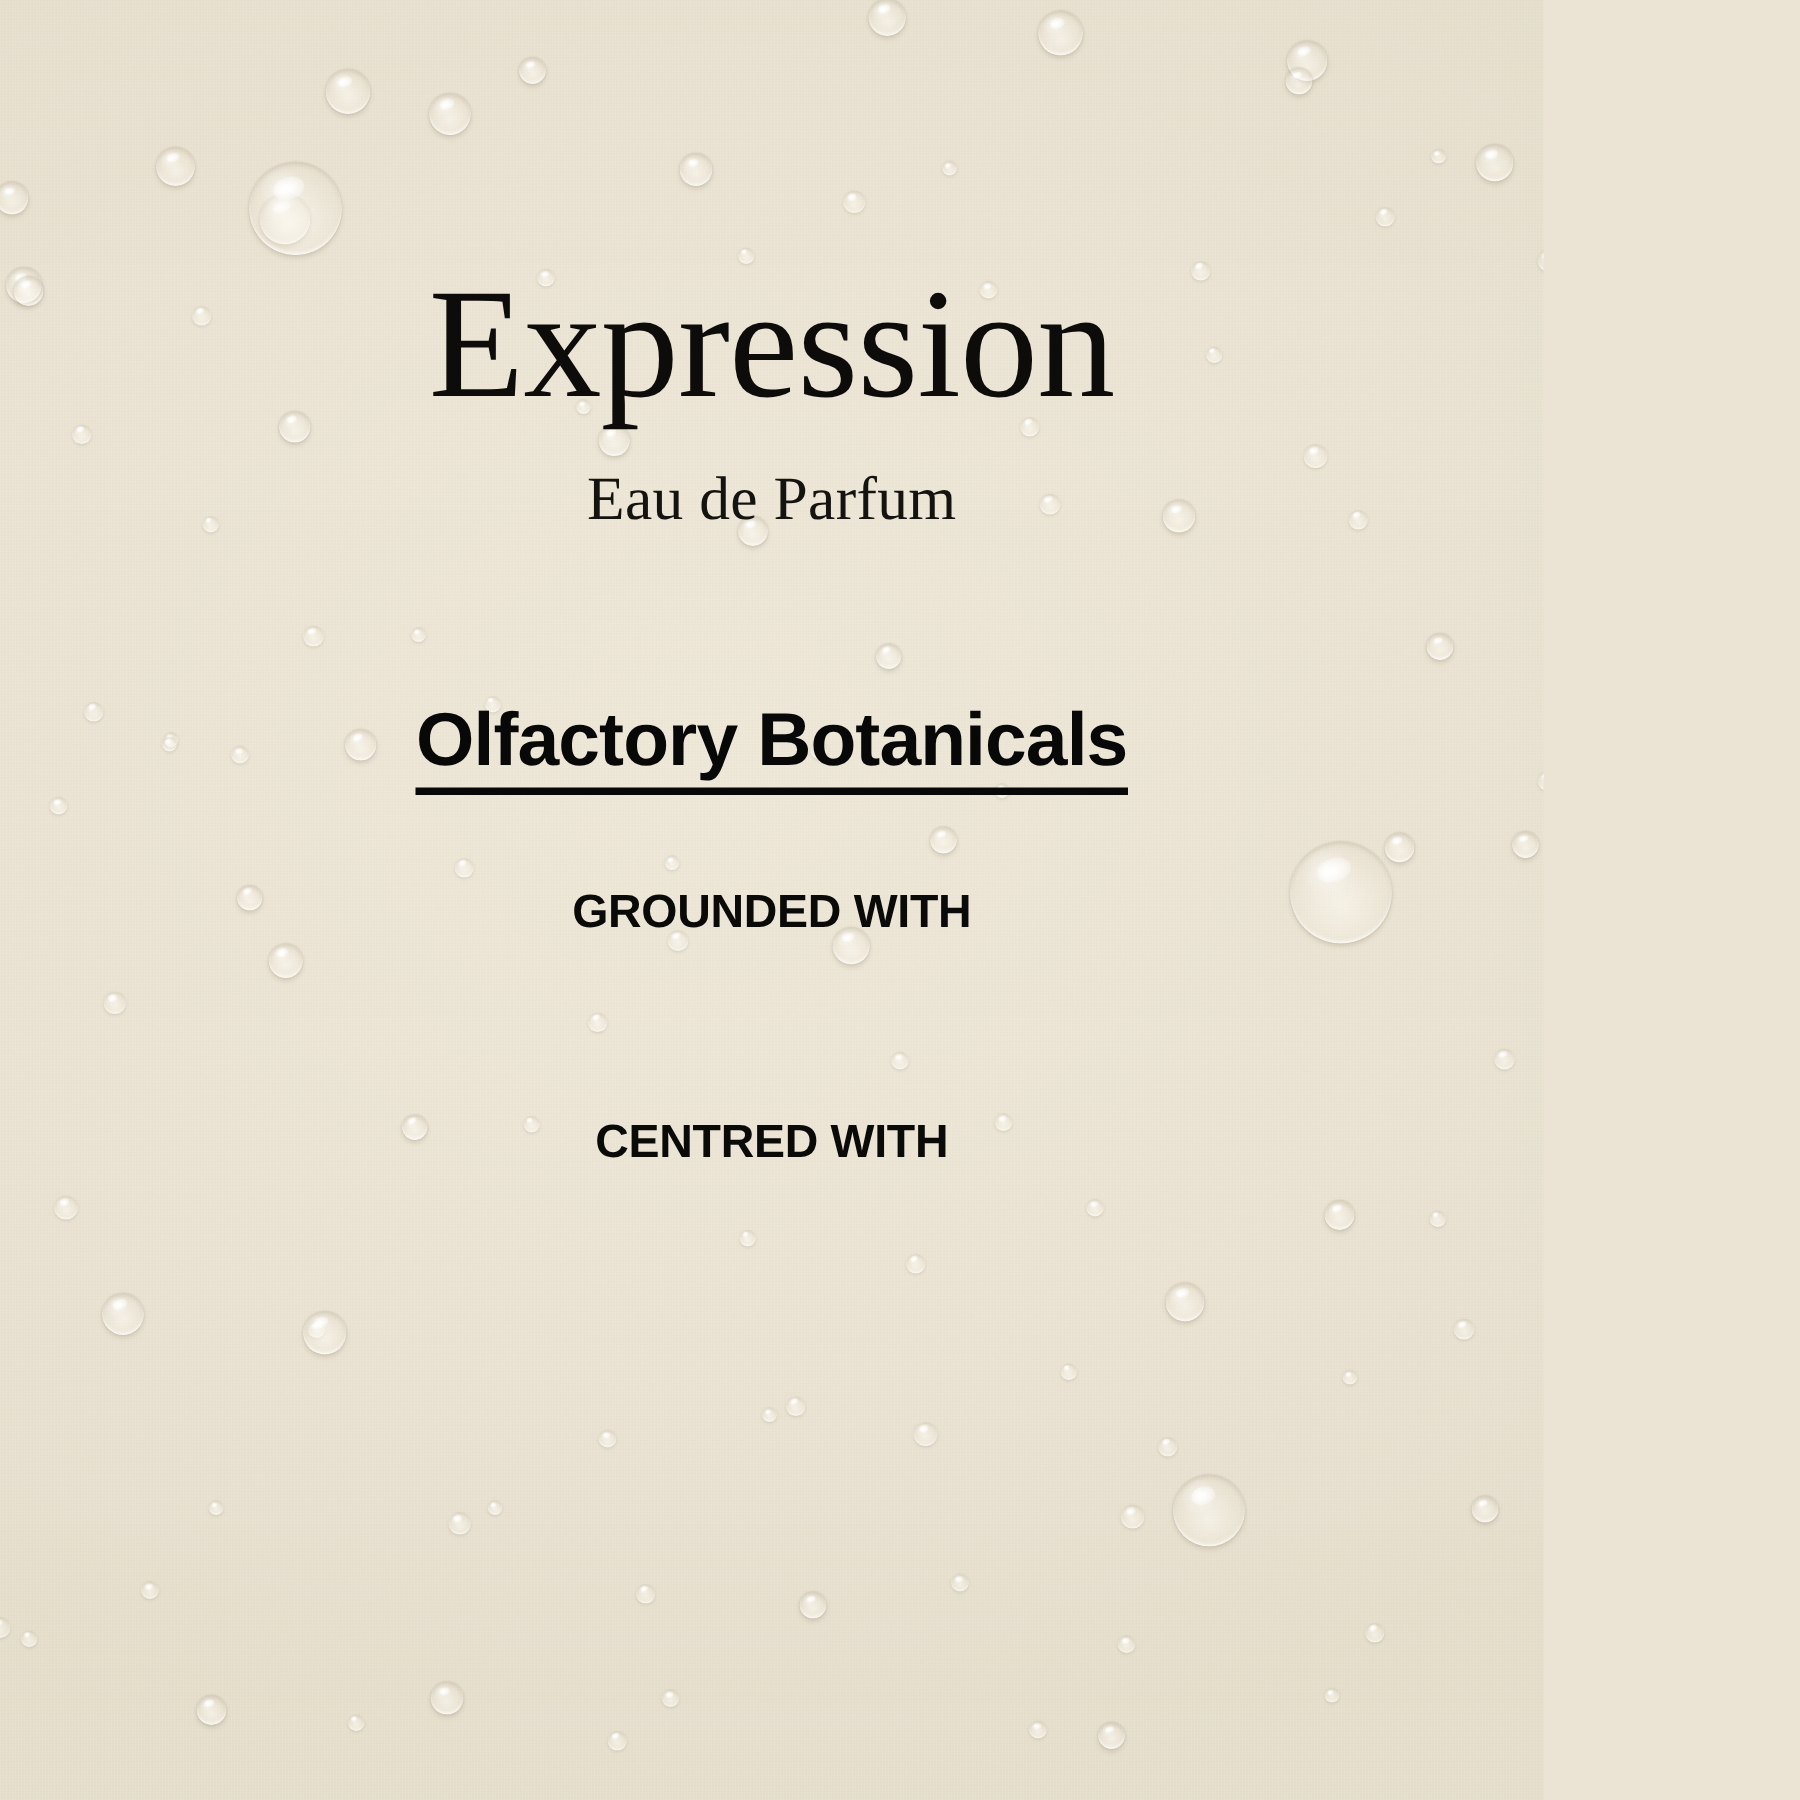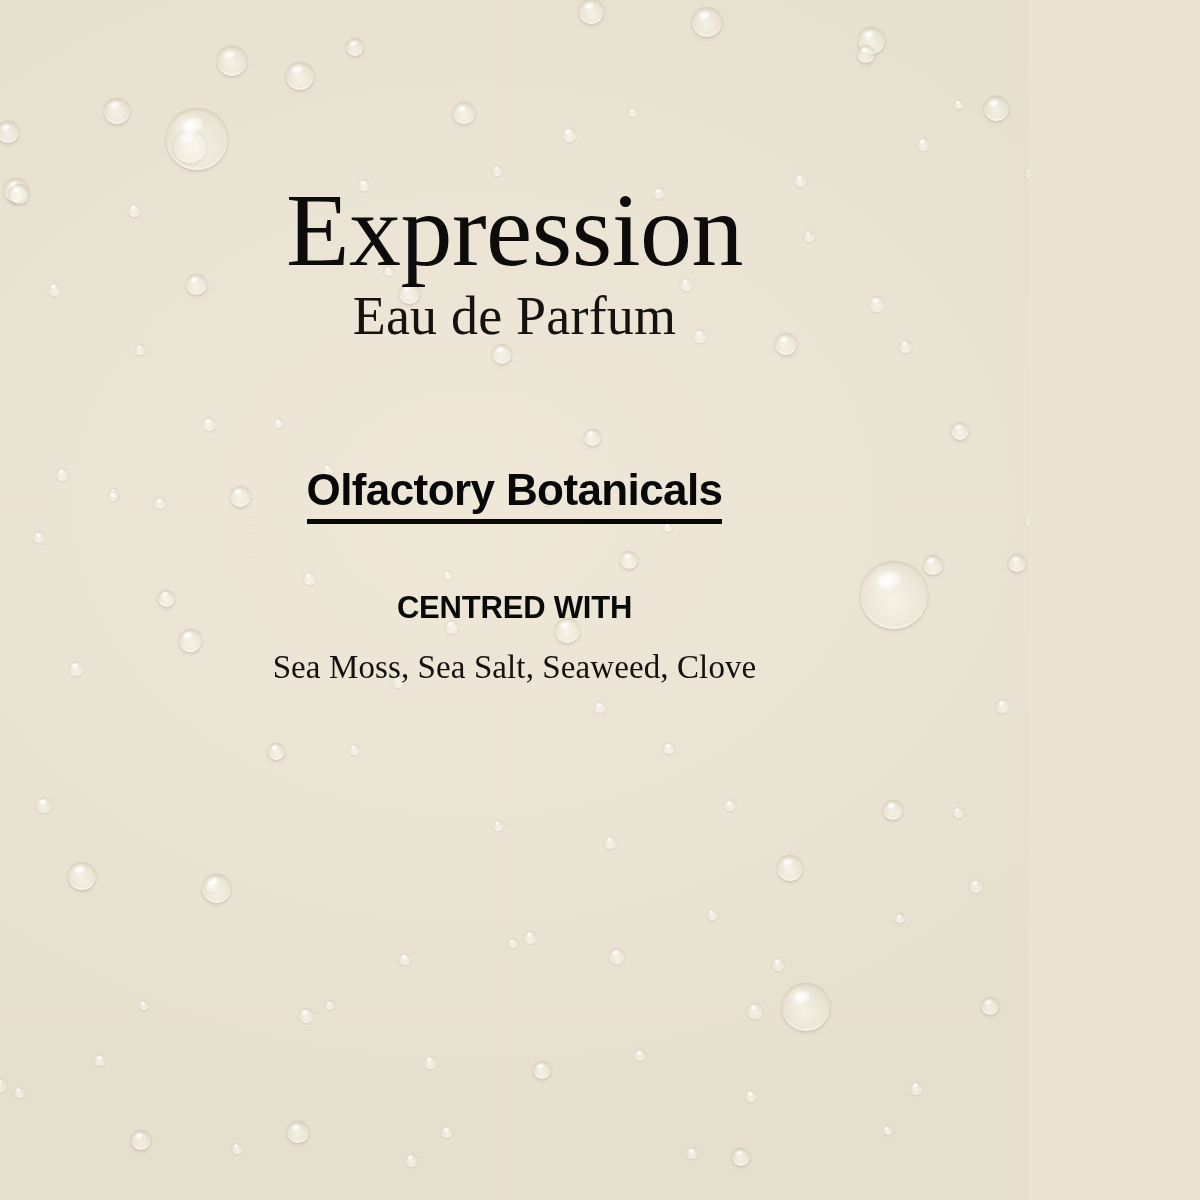--- a/index.html
+++ b/index.html
@@ -76,36 +76,36 @@
     font-weight:400;
     font-size:104px;
     line-height:1.0;
     letter-spacing:-0.5px;
     color:#0d0c0a;
   }
 
   .subtitle {
     position:absolute;
     left:0; right:0;
-    top:289px;
+    top:312px;
     font-family:"Liberation Serif", serif;
     font-weight:400;
-    font-size:54px;
+    font-size:41px;
     line-height:1.0;
     letter-spacing:.2px;
     color:#15130f;
   }
 
   .section-heading {
     position:absolute;
     left:0; right:0;
     top:468px;
     font-family:"Liberation Sans", sans-serif;
     font-weight:700;
-    font-size:44px;
+    font-size:50px;
     line-height:1.0;
     letter-spacing:-0.6px;
     color:#090808;
   }
   .section-heading span {
     display:inline-block;
     border-bottom:5px solid #090808;
     padding-bottom:7px;
   }
 
@@ -277,22 +277,22 @@
 
   <div id="content">
 
     <div class="title">Expression</div>
 
     <div class="subtitle">Eau de Parfum</div>
 
     <div class="section-heading"><span>Olfactory Botanicals</span></div>
 
     <div class="note-group g1">
+      <div class="note-label">GROUNDED WITH</div>
+    </div>
+
+    <div class="note-group g2">
       <div class="note-label">CENTRED WITH</div>
-      <div class="note-list">Sea Moss, Sea Salt, Seaweed, Clove</div>
-    </div>
-
-    <div class="note-group g2">
     </div>
 
 
   </div>
 </div>
 
 </body></html>

